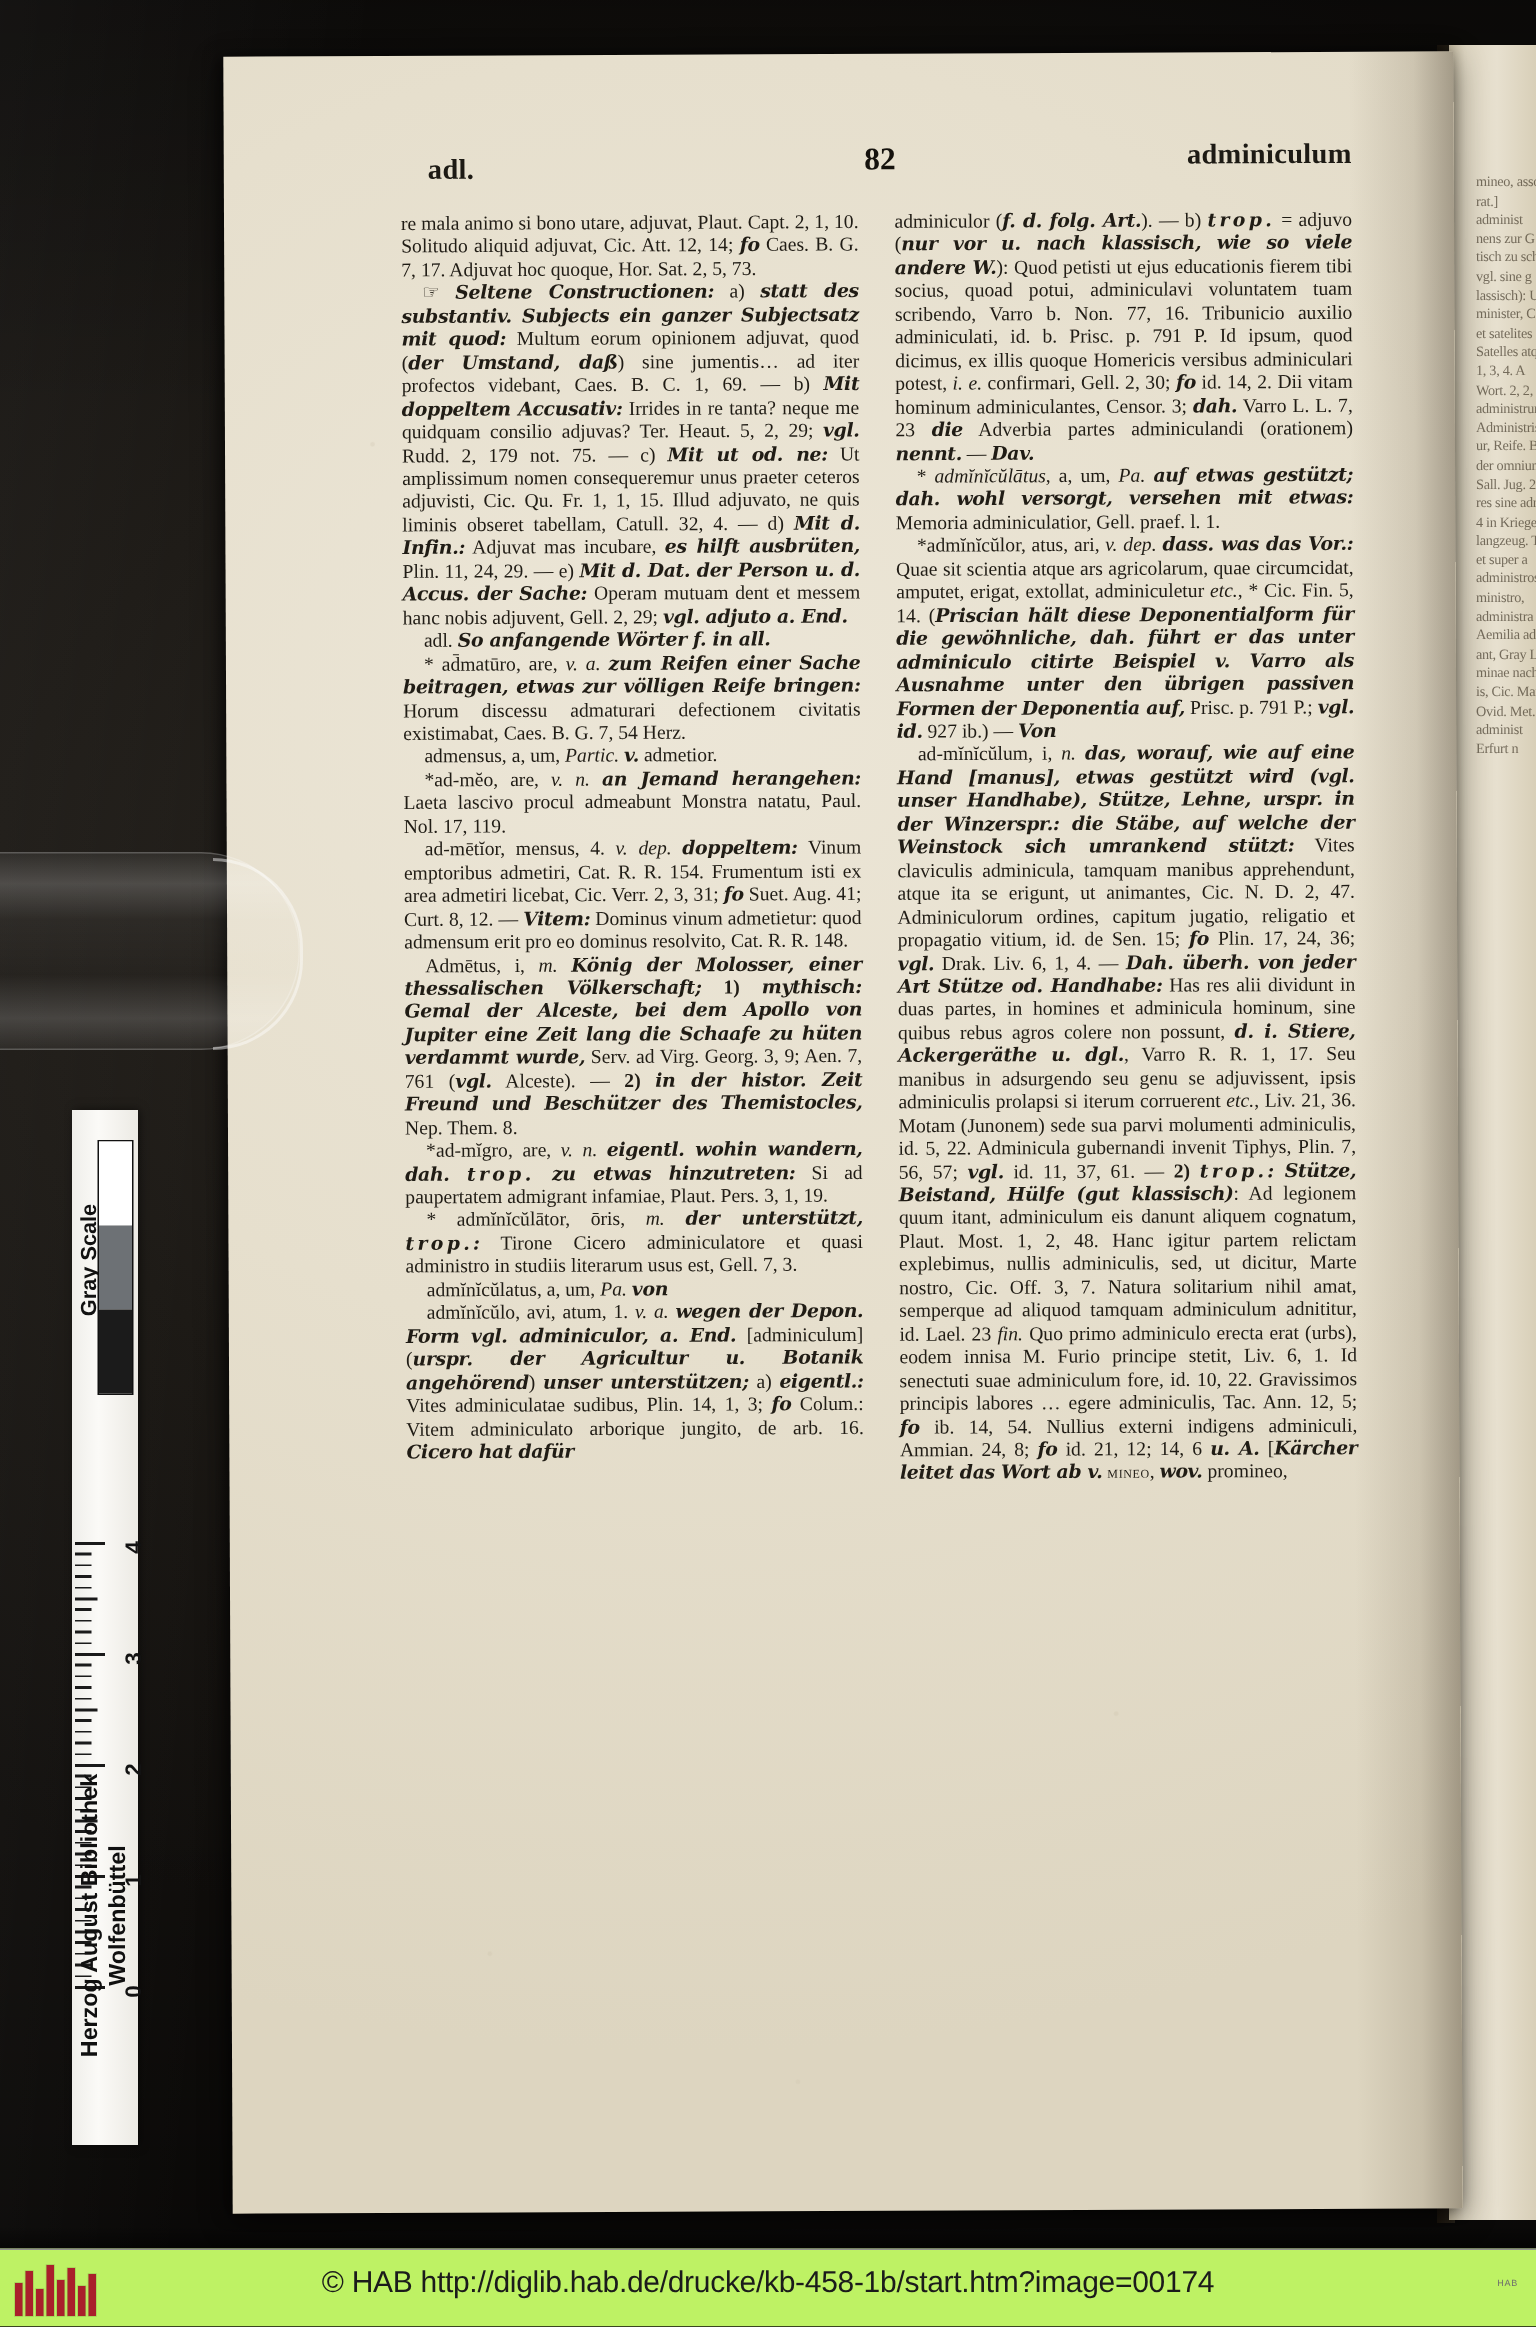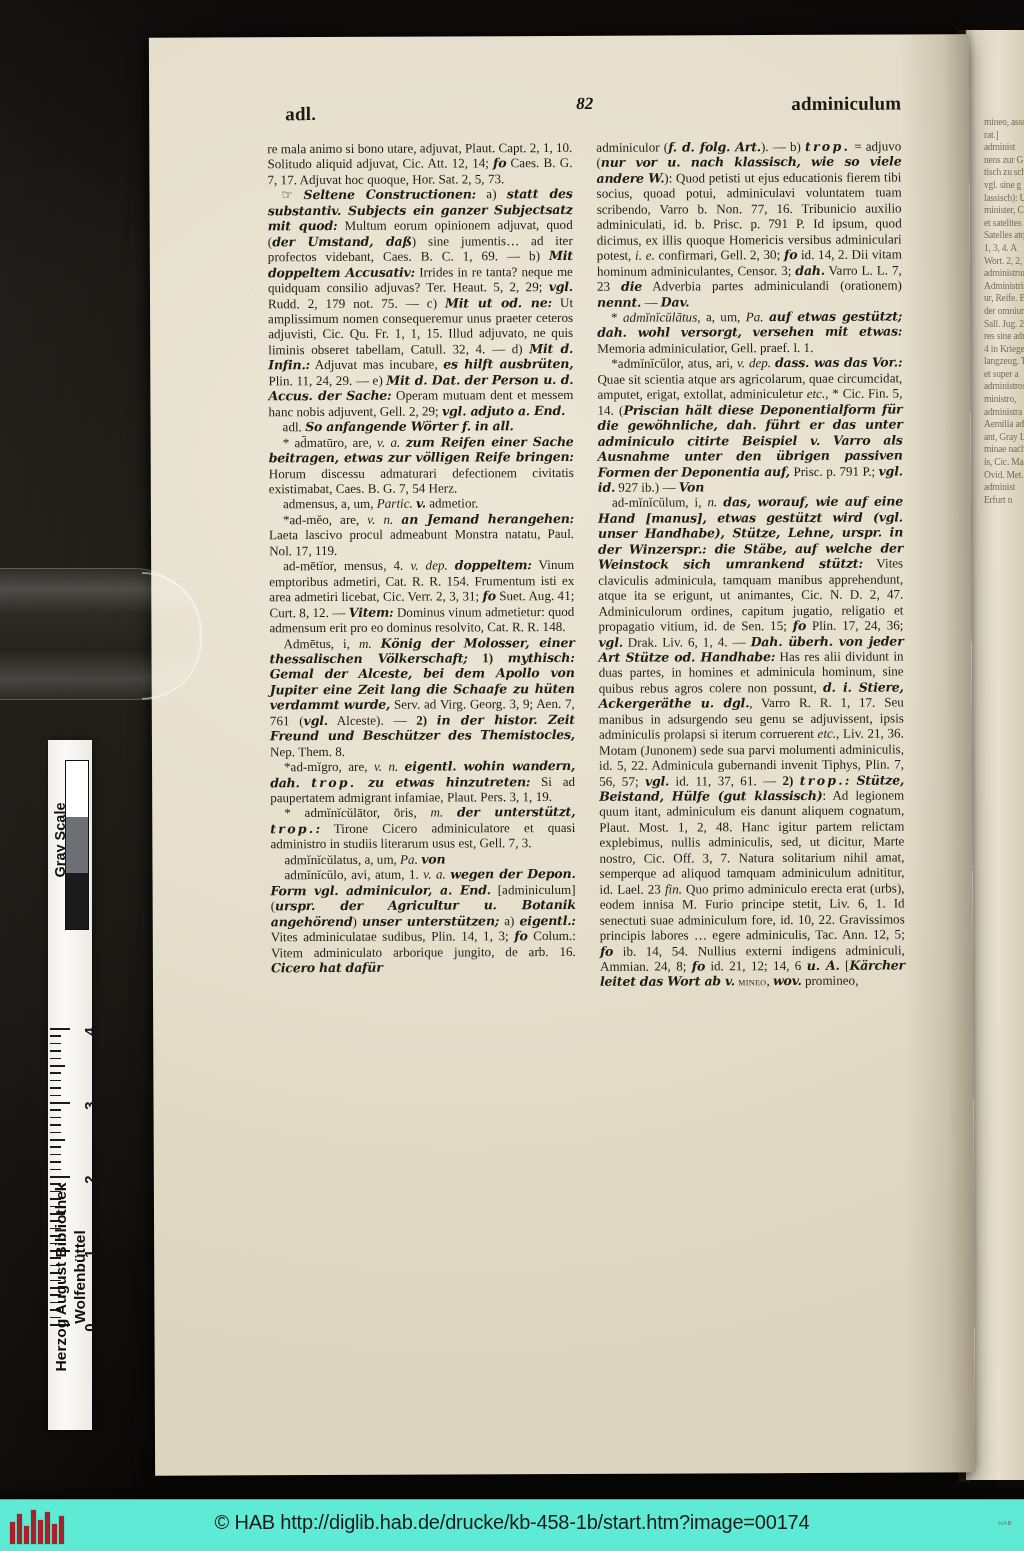--- a/index.html
+++ b/index.html
@@ -103,21 +103,21 @@
     height: 34px;
     margin-bottom: 12px;
   }
   .rh-left{
     position:absolute; left: 18px; top: 8px;
     font-weight: 700; font-size: 19px; color:#1d1a14;
     letter-spacing:.2px;
   }
   .rh-page{
     position:absolute; left: 309px; top: 0px;
-    font-weight: 700; font-size: 17px; color:#15120d;font-style:italic;
+    font-weight: 700; font-size: 21px; color:#15120d;
   }
   .rh-right{
     position:absolute; right: 0px; top: 0px;
     font-weight: 700; font-size: 19px; color:#1d1a14;
     letter-spacing:.2px;
   }
 
   .columns{
     display:flex;
     gap: 24px;
@@ -234,21 +234,21 @@
     width: 22px; height: 168px;
     border: 1.4px solid #111;
     display:flex; flex-direction:column;
   }
   .gs-patches i{ display:block; flex:1; }
 
   
   .footer{
     position:absolute;
     left:0; bottom:0; width: 1024px; height: 51px;
-    background: #5eead4;
+    background: #bef264;
     border-top: 1px solid #8f8f8f;
   }
   .footer .logo{
     position:absolute; left: 10px; top: 8px;
     width: 62px; height: 36px;
     display:flex; align-items:flex-end; gap:2px;
   }
   .footer .logo i{
     display:block; width: 5px; background:#a9202b;
     box-shadow: 0 0 0 .5px rgba(0,0,0,.15);

